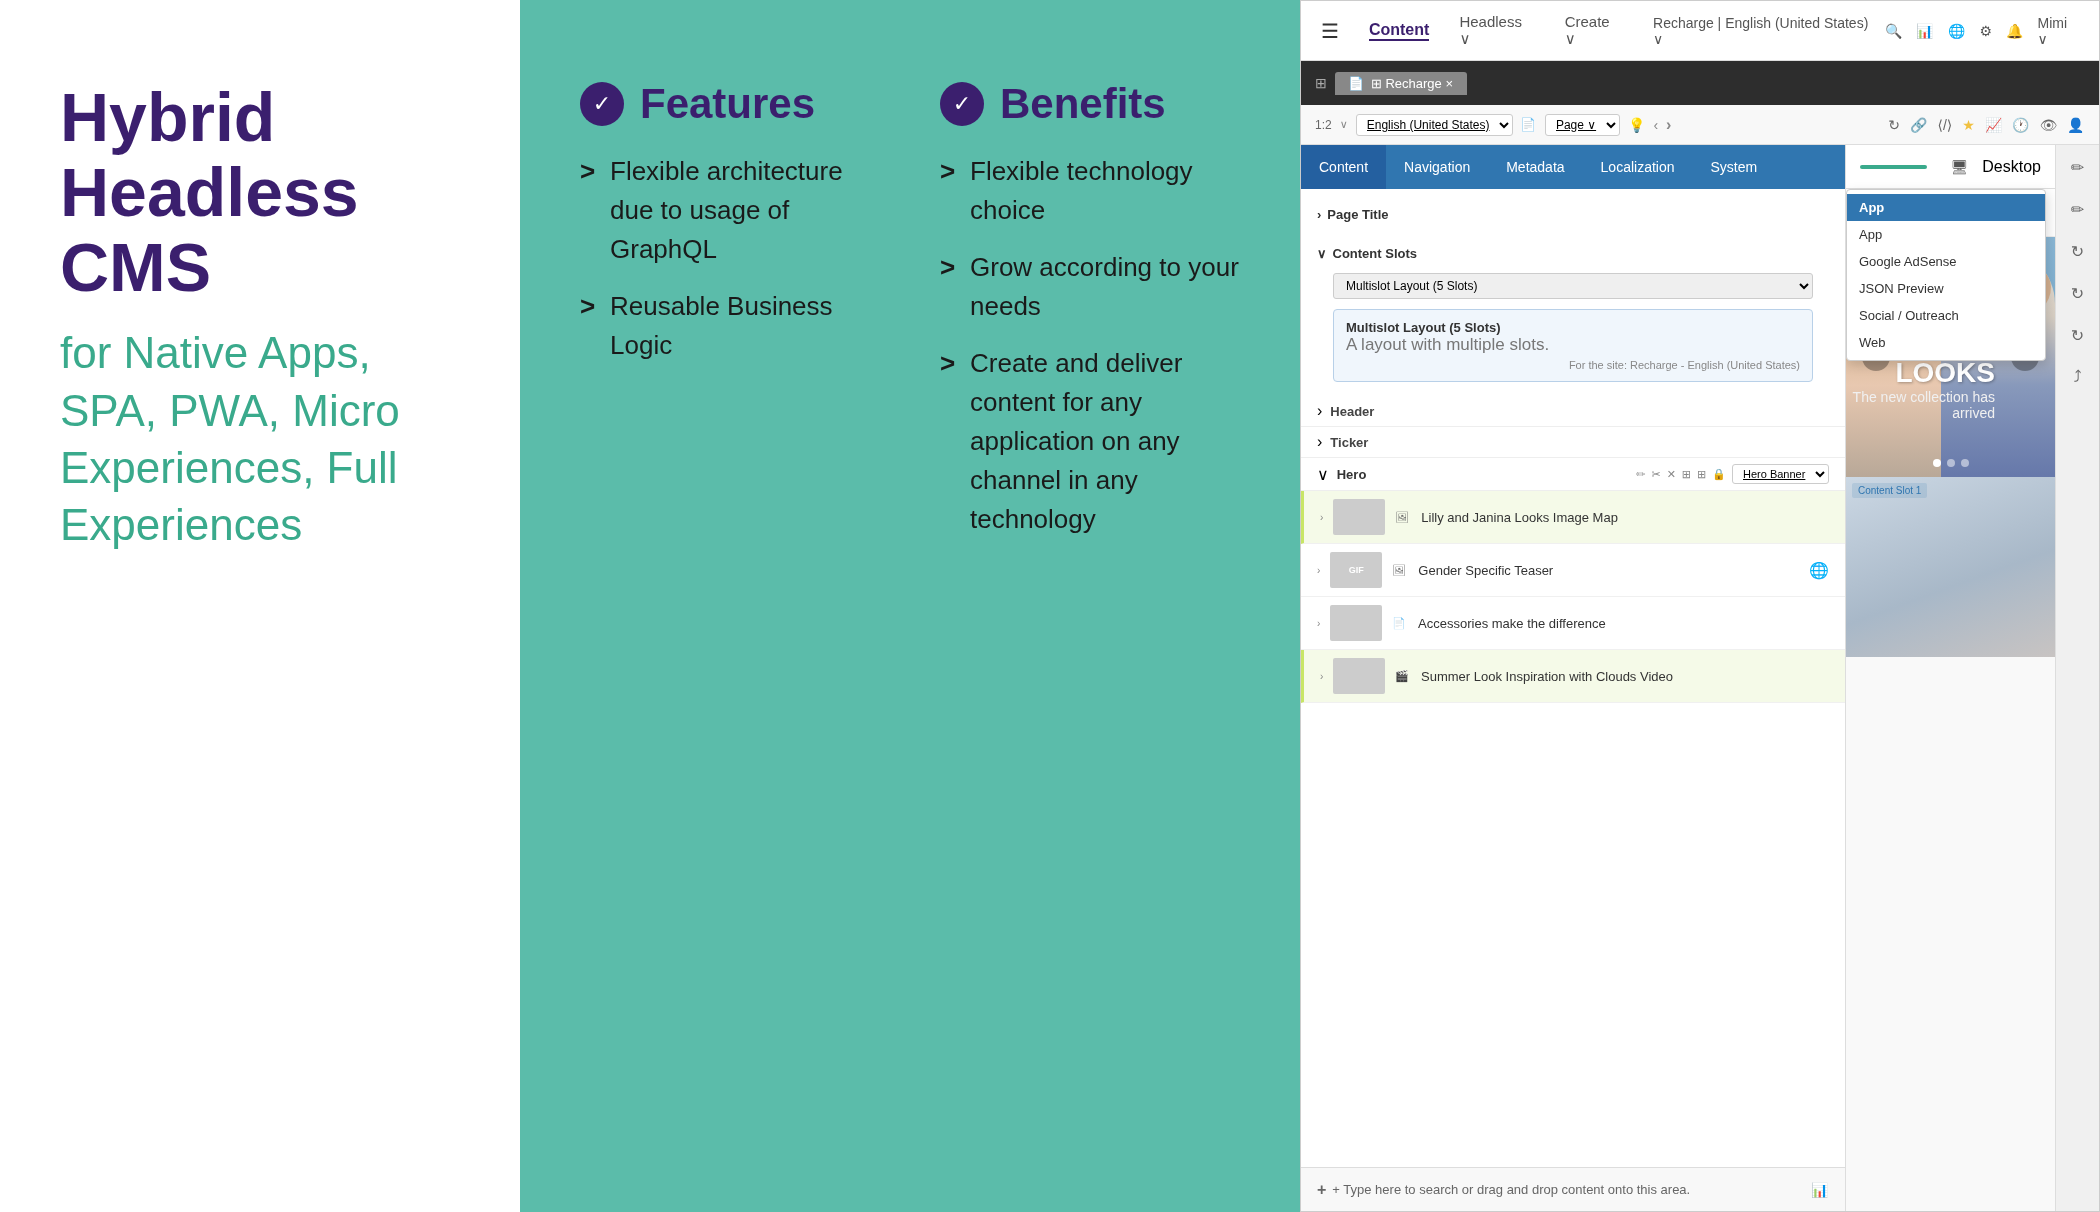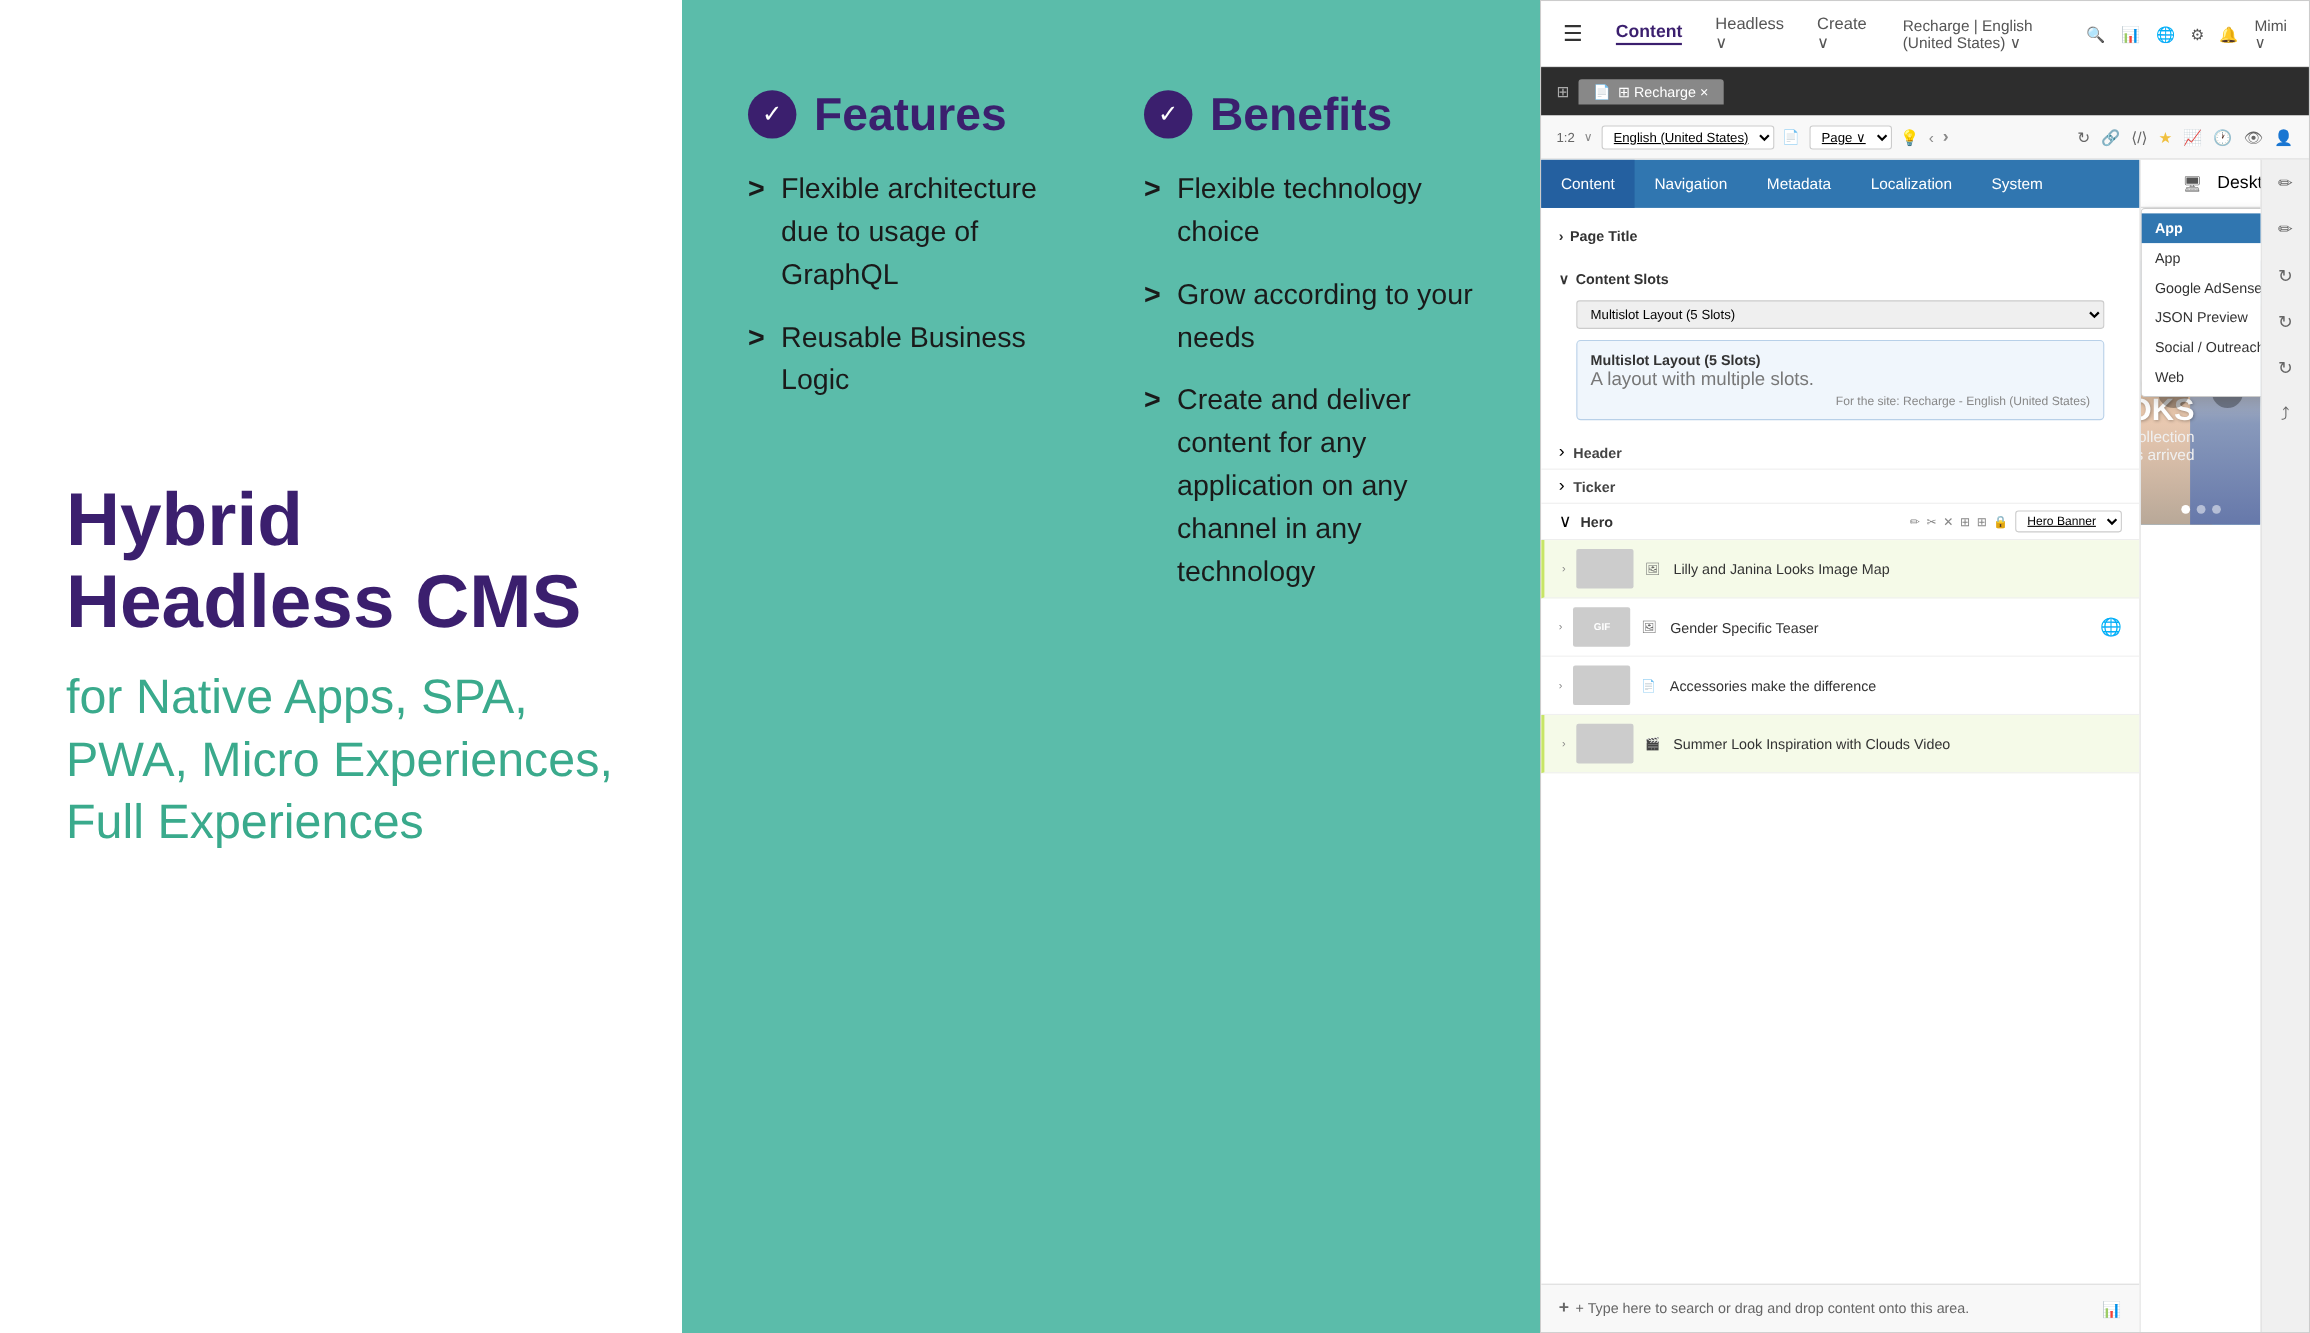--- a/index.html
+++ b/index.html
@@ -12,26 +12,26 @@
     }
 
     .outer {
       display: flex;
       width: 2100px;
       height: 1212px;
     }
 
     
     .left-panel {
-      width: 620px;
+      width: 520px;
       background: #fff;
       padding: 80px 60px;
       display: flex;
       flex-direction: column;
-      justify-content: center;
+      justify-content: flex-start;
     }
 
     .main-title {
       font-size: 68px;
       font-weight: 800;
       color: #3b1f6e;
       line-height: 1.1;
       margin-bottom: 20px;
     }
 
@@ -860,20 +860,26 @@
               <div class="hero-arrow">‹</div>
               <div class="hero-arrow">›</div>
             </div>
             <div class="hero-dots">
               <div class="hero-dot active"></div>
               <div class="hero-dot"></div>
               <div class="hero-dot"></div>
             </div>
           </div>
 
+          <div class="preview-lower">
+            <div class="preview-article-img" style="background:linear-gradient(160deg, #ccd8e4 0%, #a8b8c8 50%, #d4c8c0 100%); position:relative;">
+              <div class="content-slot-badge" style="position:absolute; top:6px; left:6px;">Content Slot 1</div>
+            </div>
+
+          </div>
         </div>
       </div>
 
       <div class="cms-right-toolbar">
         <div class="right-tool-icon">✏</div>
         <div class="right-tool-icon">✏</div>
         <div class="right-tool-icon">↻</div>
         <div class="right-tool-icon">↻</div>
         <div class="right-tool-icon">↻</div>
         <div class="right-tool-icon">⤴</div>

